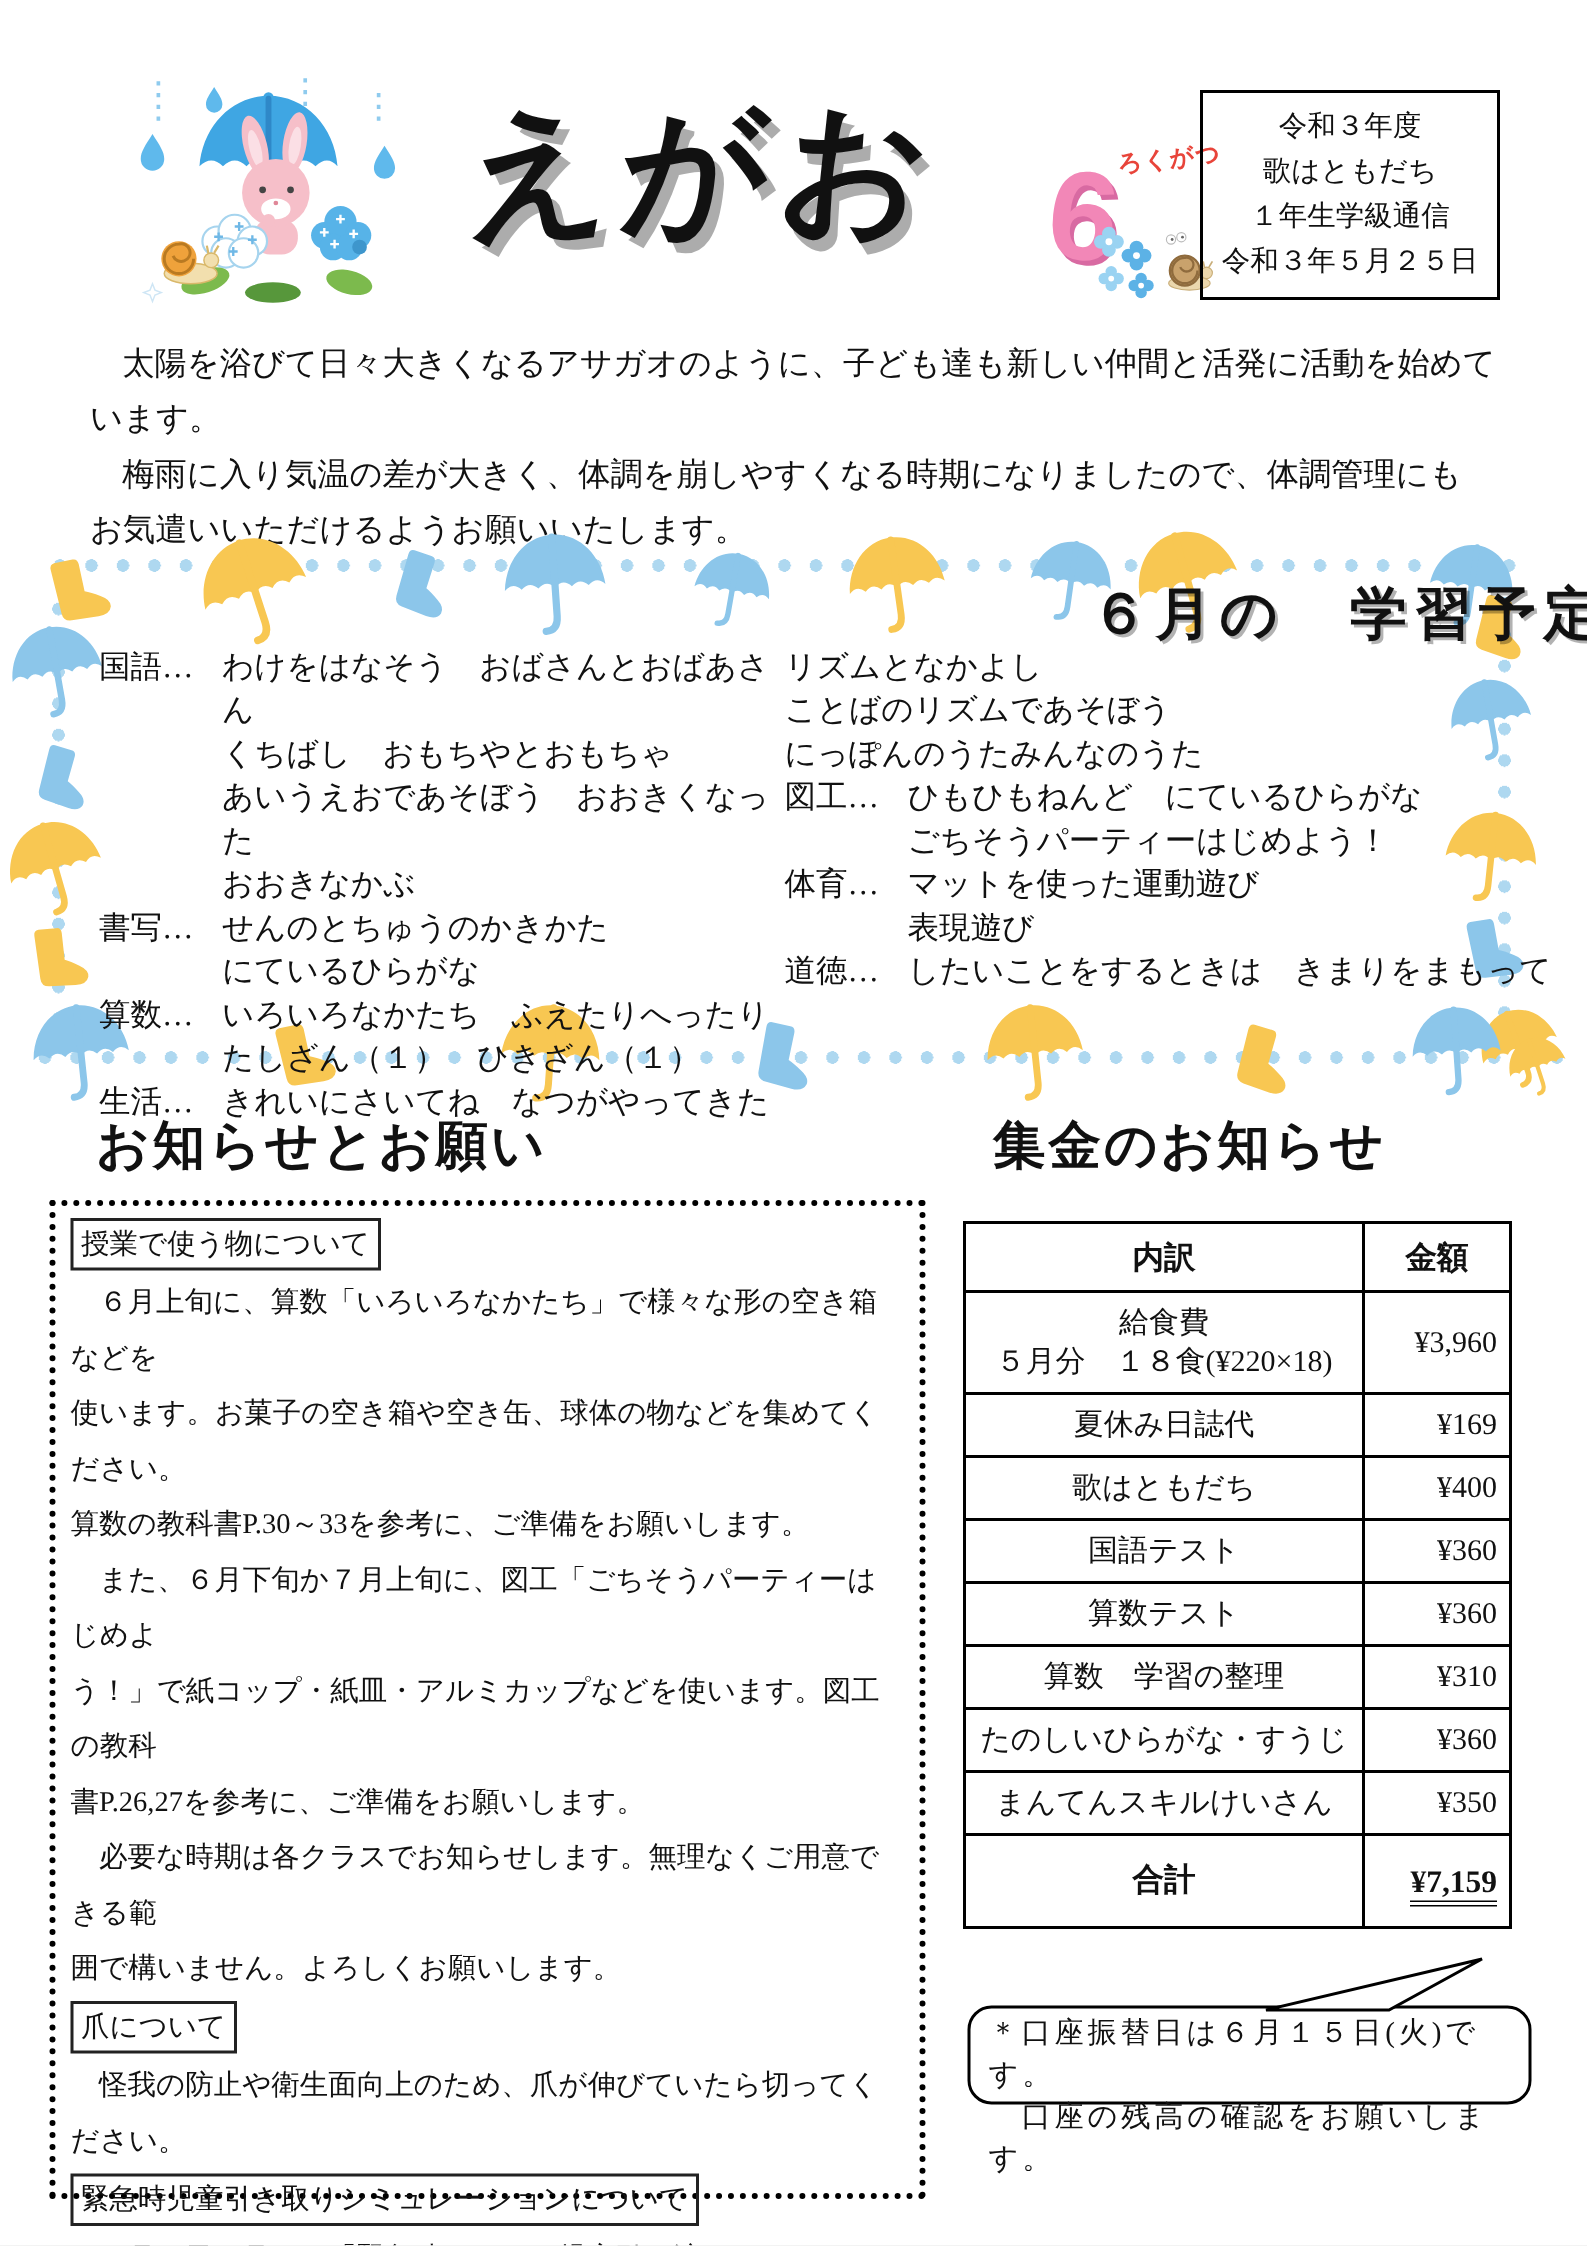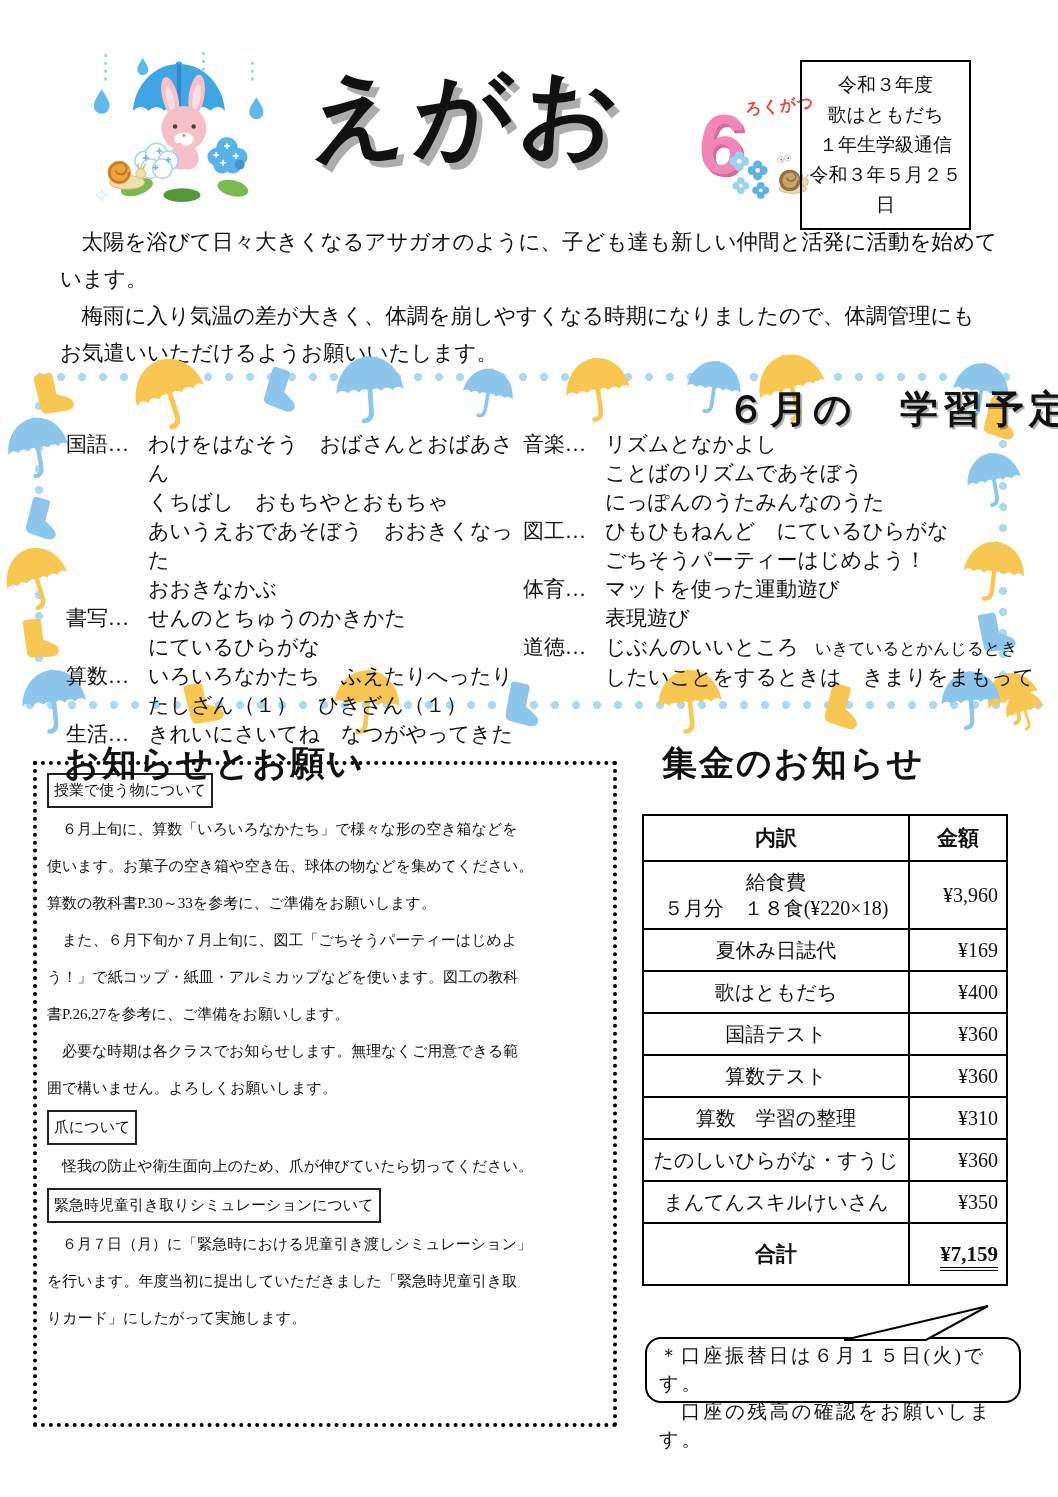--- a/index.html
+++ b/index.html
@@ -13,21 +13,21 @@
         font-size:96px;letter-spacing:8px;transform:skewX(-3deg);line-height:1}
   .title-char{display:inline-block;text-shadow:6px 7px 0 rgba(70,70,70,.45)}
   .month-group{position:absolute;left:693px;top:98px;width:115px;height:108px}
   .month-number{position:absolute;left:6px;top:4px;
         font-family:"Liberation Sans","DejaVu Sans",sans-serif;font-weight:900;
         font-size:84px;line-height:1;color:#f287b7;text-shadow:3px 3px 0 #d86aa2;transform:rotate(6deg)}
   .month-reading{position:absolute;left:52px;top:-2px;color:#e8443a;
         font-family:"Liberation Sans","DejaVu Sans",sans-serif;font-weight:bold;
         font-size:16px;letter-spacing:1px;transform:rotate(-6deg);white-space:nowrap}
   .month-art{position:absolute;left:34px;top:46px;width:92px;height:62px}
-  .info-box{position:absolute;left:800px;top:60px;width:171px;border:2px solid #000;
+  .info-box{position:absolute;left:800px;top:60px;width:200px;border:2px solid #000;
         padding:8px 4px;text-align:center;box-sizing:border-box;
         font-family:"Liberation Sans","DejaVu Sans",sans-serif;font-size:19px;line-height:30px}
 
   
   .intro{position:absolute;left:60px;top:224px;width:960px;font-size:21.5px;line-height:37px}
   .intro p{margin:0;white-space:pre-line}
 
   
   .study-frame{position:absolute;left:0;top:350px;width:1058px;height:372px}
   .deco{position:absolute;z-index:1}
@@ -47,23 +47,23 @@
   .subject-label{width:82px;flex:none}
   .line-small{font-size:16.5px}
 
   
   .section-title{position:absolute;font-family:"Liberation Sans","DejaVu Sans",sans-serif;
         font-weight:900;font-size:35px;letter-spacing:2px;z-index:2}
   #notices-title{left:64px;top:740px}
   #collection-title{left:662px;top:740px}
 
   
-  .notices-box{position:absolute;left:33px;top:761px;width:584px;height:666px;
+  .notices-box{position:absolute;left:33px;top:800px;width:584px;height:666px;
         border:4px dotted #000;box-sizing:border-box;padding:5px 10px;
-        font-size:15px;line-height:37px}
+        font-size:19px;line-height:37px}
   .box-heading{display:table;border:2px solid #222;padding:0 5px;margin:3px 0;line-height:31px}
   .notice-p{margin:0;white-space:pre-line}
 
   
   .fee-table{position:absolute;left:642px;top:814px;border-collapse:collapse;font-size:20px;z-index:2}
   .fee-table th,.fee-table td{border:2px solid #000}
   .fee-table th{font-family:Liberation Serif, serif;font-size:21px;height:42px}
   th.col-item{width:262px}
   th.col-amount{width:94px}
   .fee-item{text-align:center;white-space:pre-line;padding:7px 4px;line-height:26px}
@@ -254,21 +254,20 @@
         </div>
         <div class="subject-row">
           <div class="subject-label">生活…</div>
           <div class="subject-lines">
             <div class="subject-line"><span class="line-main">きれいにさいてね　なつがやってきた</span></div>
           </div>
         </div>
       </div>
     <div class="study-col" id="study-col-1">
         <div class="subject-row">
-          <div class="subject-label">音楽…</div>
           <div class="subject-lines">
             <div class="subject-line"><span class="line-main">リズムとなかよし</span></div>
             <div class="subject-line"><span class="line-main">ことばのリズムであそぼう</span></div>
             <div class="subject-line"><span class="line-main">にっぽんのうたみんなのうた</span></div>
           </div>
         </div>
         <div class="subject-row">
           <div class="subject-label">図工…</div>
           <div class="subject-lines">
             <div class="subject-line"><span class="line-main">ひもひもねんど　にているひらがな</span></div>
@@ -278,21 +277,20 @@
         <div class="subject-row">
           <div class="subject-label">体育…</div>
           <div class="subject-lines">
             <div class="subject-line"><span class="line-main">マットを使った運動遊び</span></div>
             <div class="subject-line"><span class="line-main">表現遊び</span></div>
           </div>
         </div>
         <div class="subject-row">
           <div class="subject-label">道徳…</div>
           <div class="subject-lines">
-            <div class="subject-line"><span class="line-main">じぶんのいいところ</span><span class="line-small">　いきているとかんじるとき</span></div>
             <div class="subject-line"><span class="line-main">したいことをするときは　きまりをまもって</span></div>
           </div>
         </div>
       </div>
   <div class="deco" style="left: 22px; top: 16px; width: 56px; height: 56px; transform: rotate(-14deg);">
         <svg viewBox="0 0 100 100">
           <path fill="#f8c752" d="M34 12 Q28 12 28 19 L28 72 Q28 82 38 83 L70 86 Q84 87 87 78 Q89 70 78 63 Q68 56 61 53 L62 20 Q62 13 56 13 Z"></path>
         </svg>
       </div>
       <div class="deco" style="left: 128px; top: 2px; width: 84px; height: 84px; transform: rotate(-18deg);">

